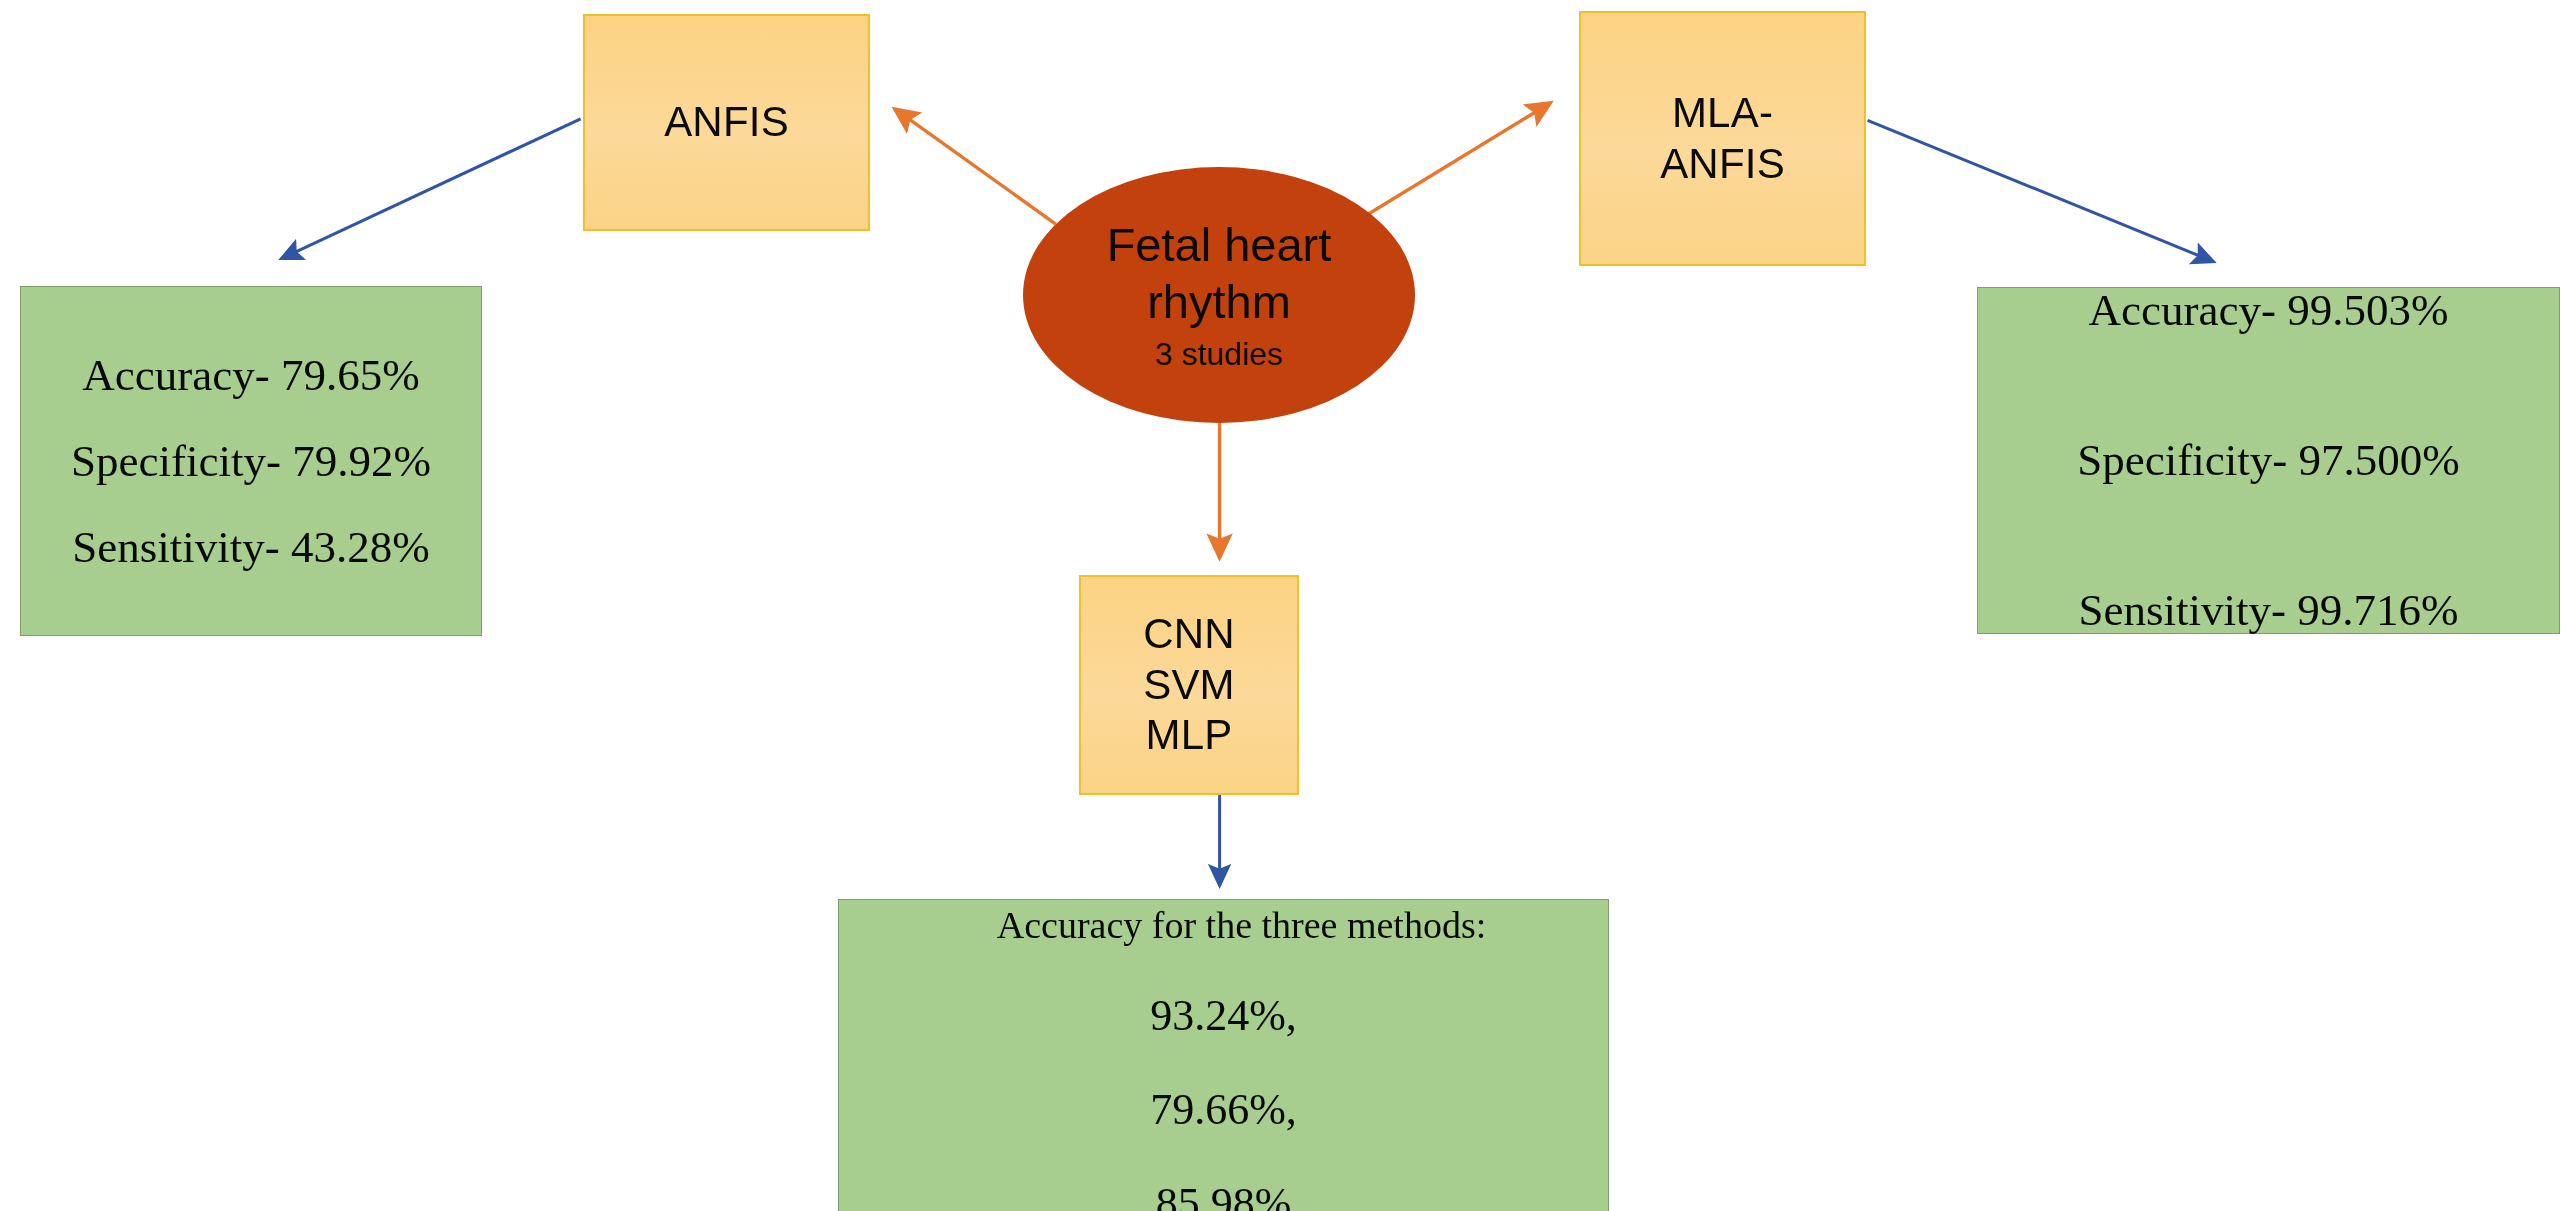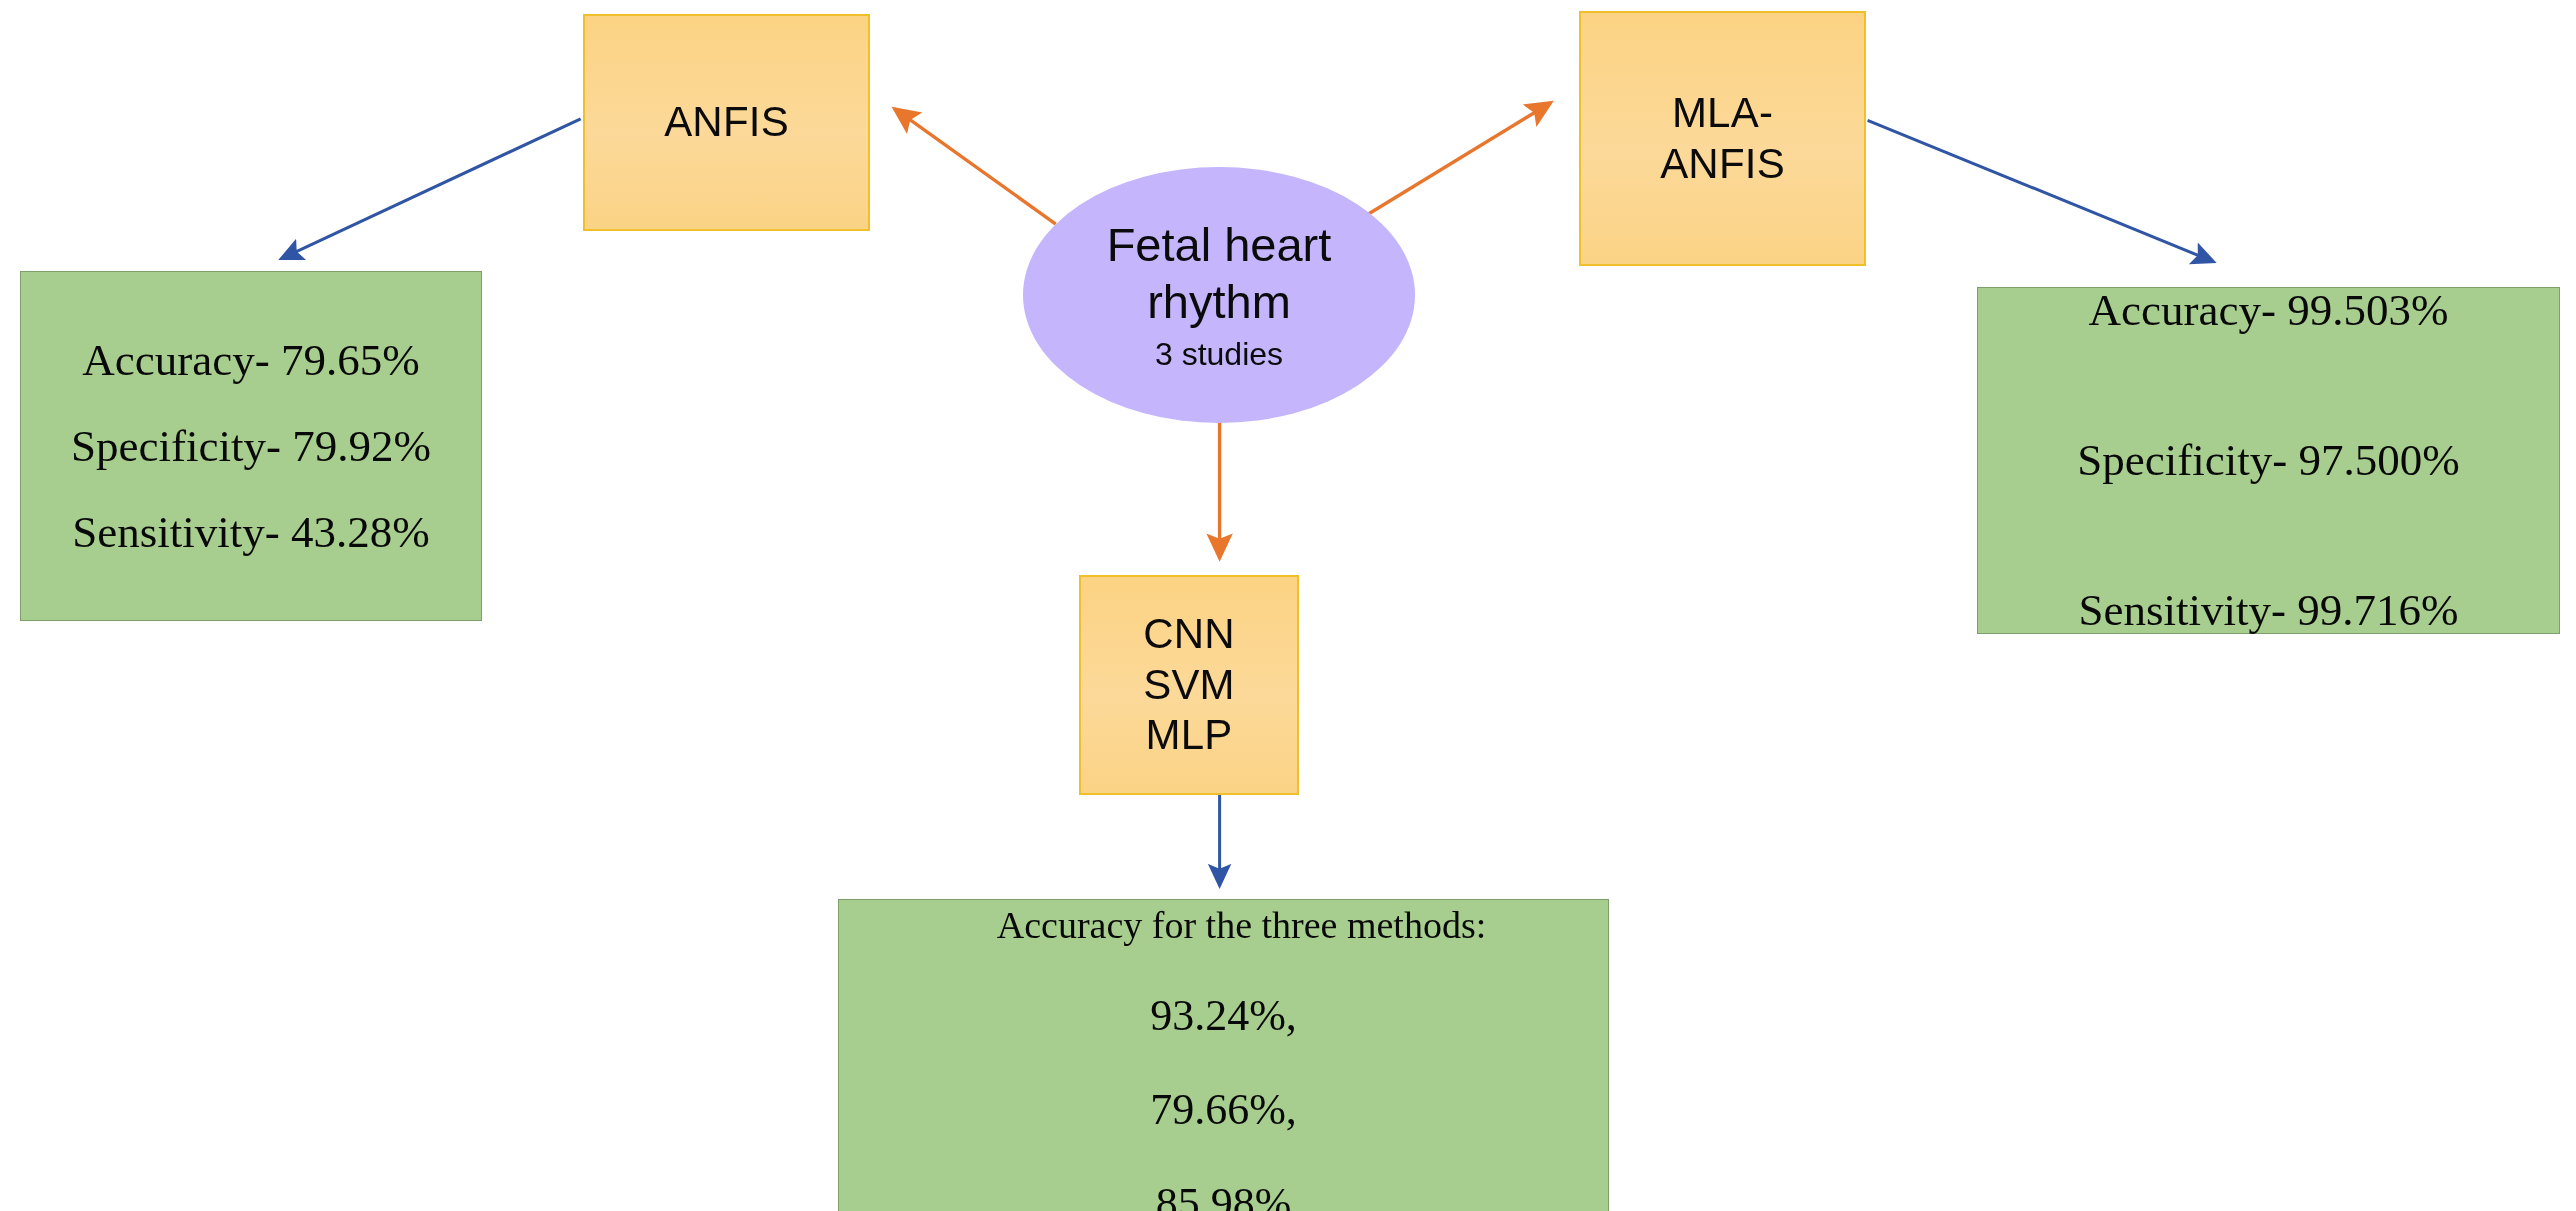--- a/index.html
+++ b/index.html
@@ -52,21 +52,21 @@
     font-family:"Liberation Serif", serif;
     font-weight:400;
   }
   .box-green .line{
     display:block;
     width:100%;
     line-height:1.0;
   }
   
   .ellipse{
-    background:#c4b5fd;
+    background:#c2410c;
     border-radius:50%;
     color:#0b0b0b;
     font-family:"Liberation Sans", sans-serif;
   }
   .ellipse .line{
     display:block;
     line-height:1.22;
   }
 
   #n-sfta{
@@ -81,21 +81,21 @@
     left:1079px; top:575px; width:220px; height:220px;
     font-size:42px;
   }
   #n-ellipse{
     left:1023px; top:167px; width:392px; height:256px;
   }
   #n-ellipse .line-1,#n-ellipse .line-2{font-size:47px;}
   #n-ellipse .line-3{font-size:32px; margin-top:4.5px;}
 
   #n-left{
-    left:20px; top:271px; width:462px; height:350px;
+    left:20px; top:286px; width:462px; height:350px;
     font-size:45px;
     justify-content:center;
     gap:41px;
   }
   #n-right{
     left:1977px; top:287px; width:583px; height:347px;
     font-size:45px;
     justify-content:space-between;
     gap:41px;
   }

